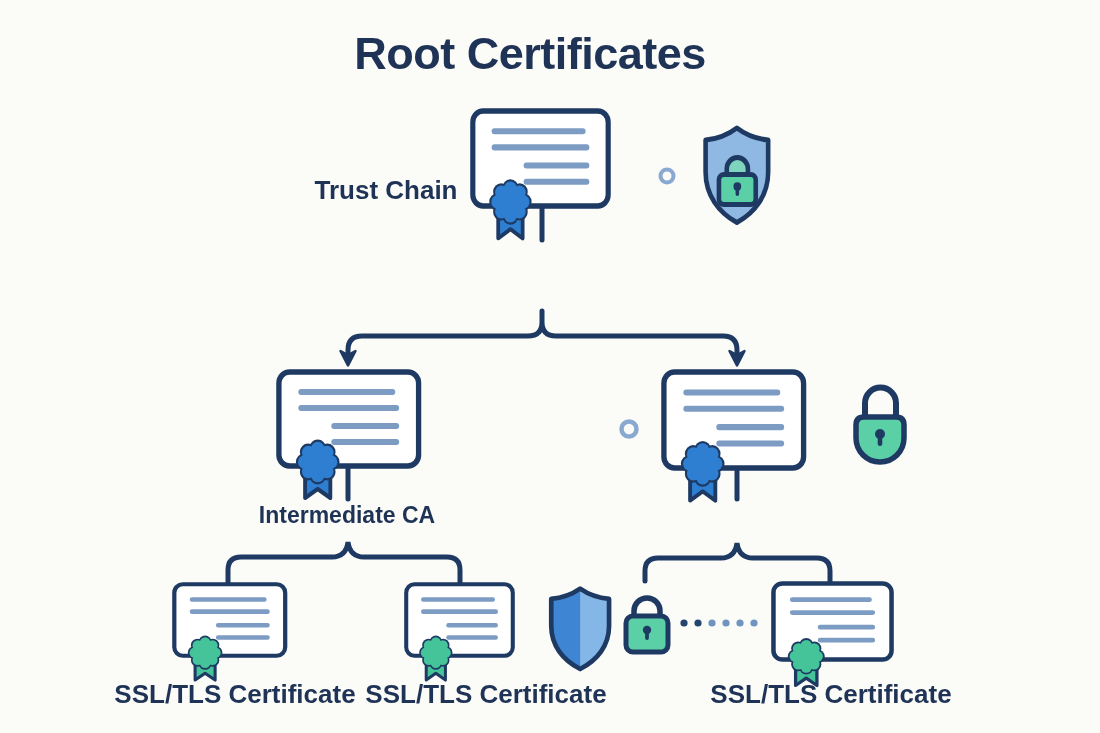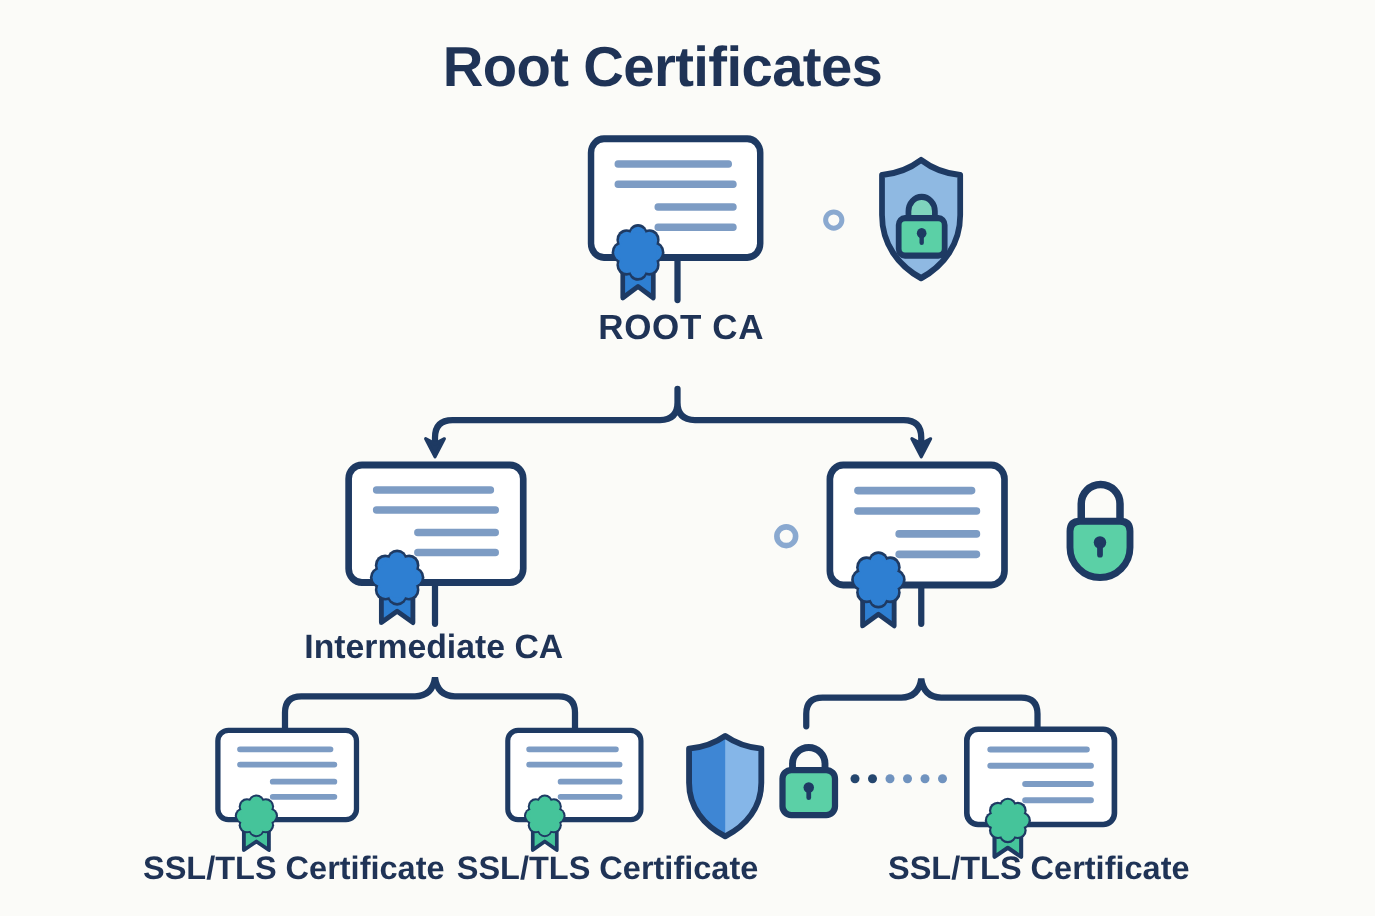--- a/index.html
+++ b/index.html
@@ -8,21 +8,21 @@
     background:var(--bg,#fbfbf8);
     font-family:"Liberation Sans", sans-serif;
     overflow:hidden;
     padding-left:44px;
   }
   .stage svg{position:absolute;left:0;top:0;}
   .label{position:absolute;color:var(--text,#1f3356);white-space:nowrap;transform:translateX(-50%);}
   .title{font-size:45px;font-weight:700;letter-spacing:-0.5px;}
   .trust{font-size:26px;font-weight:600;}
   .rootca{font-size:28px;font-weight:800;letter-spacing:0.5px;line-height:33px;text-align:center;}
-  .inter{font-size:27px;font-weight:700;}
+  .inter{font-size:23px;font-weight:700;}
   .ssl{font-size:26px;font-weight:600;text-align:center;}
 
   
   .conn{fill:none;stroke:var(--navy);stroke-width:5;stroke-linecap:round;}
   .arrow{fill:var(--navy);stroke:var(--navy);stroke-width:2.5;stroke-linejoin:round;}
   .cert-body{fill:#ffffff;stroke:var(--navy);stroke-width:5.5;}
   .cert-lines{fill:none;stroke:var(--steel);stroke-width:6;stroke-linecap:round;}
   .ribbon{fill:currentColor;stroke:var(--navy);stroke-width:4;stroke-linejoin:round;}
   .navyfill{fill:var(--navy);}
   .ccfill{fill:currentColor;}
@@ -135,23 +135,23 @@
       <circle cx="698" cy="623" r="3.6" fill="var(--dotdark)"></circle>
       <circle cx="712" cy="623" r="3.6" fill="var(--dotlight)"></circle>
       <circle cx="726" cy="623" r="3.6" fill="var(--dotlight)"></circle>
       <circle cx="740" cy="623" r="3.6" fill="var(--dotlight)"></circle>
       <circle cx="754" cy="623" r="3.6" fill="var(--dotlight)"></circle>
     </g>
   </svg>
 
   <div class="label title" style="left:530px;top:28px;">Root Certificates</div>
 
+  <div class="label trust" style="left:386px;top:175px;">Trust Chain</div>
 
   <div class="label rootca" style="left:545px;top:245px;">
-    <span style="display:block;">ROOT CA</span>
   </div>
 
   <div class="label inter" style="left:347px;top:502px;">Intermediate CA</div>
 
   <div class="label ssl" style="left:235px;top:679px;">SSL/TLS Certificate</div>
   <div class="label ssl" style="left:486px;top:679px;">SSL/TLS Certificate</div>
   <div class="label ssl" style="left:831px;top:679px;">SSL/TLS Certificate</div>
 
 </div>
 

